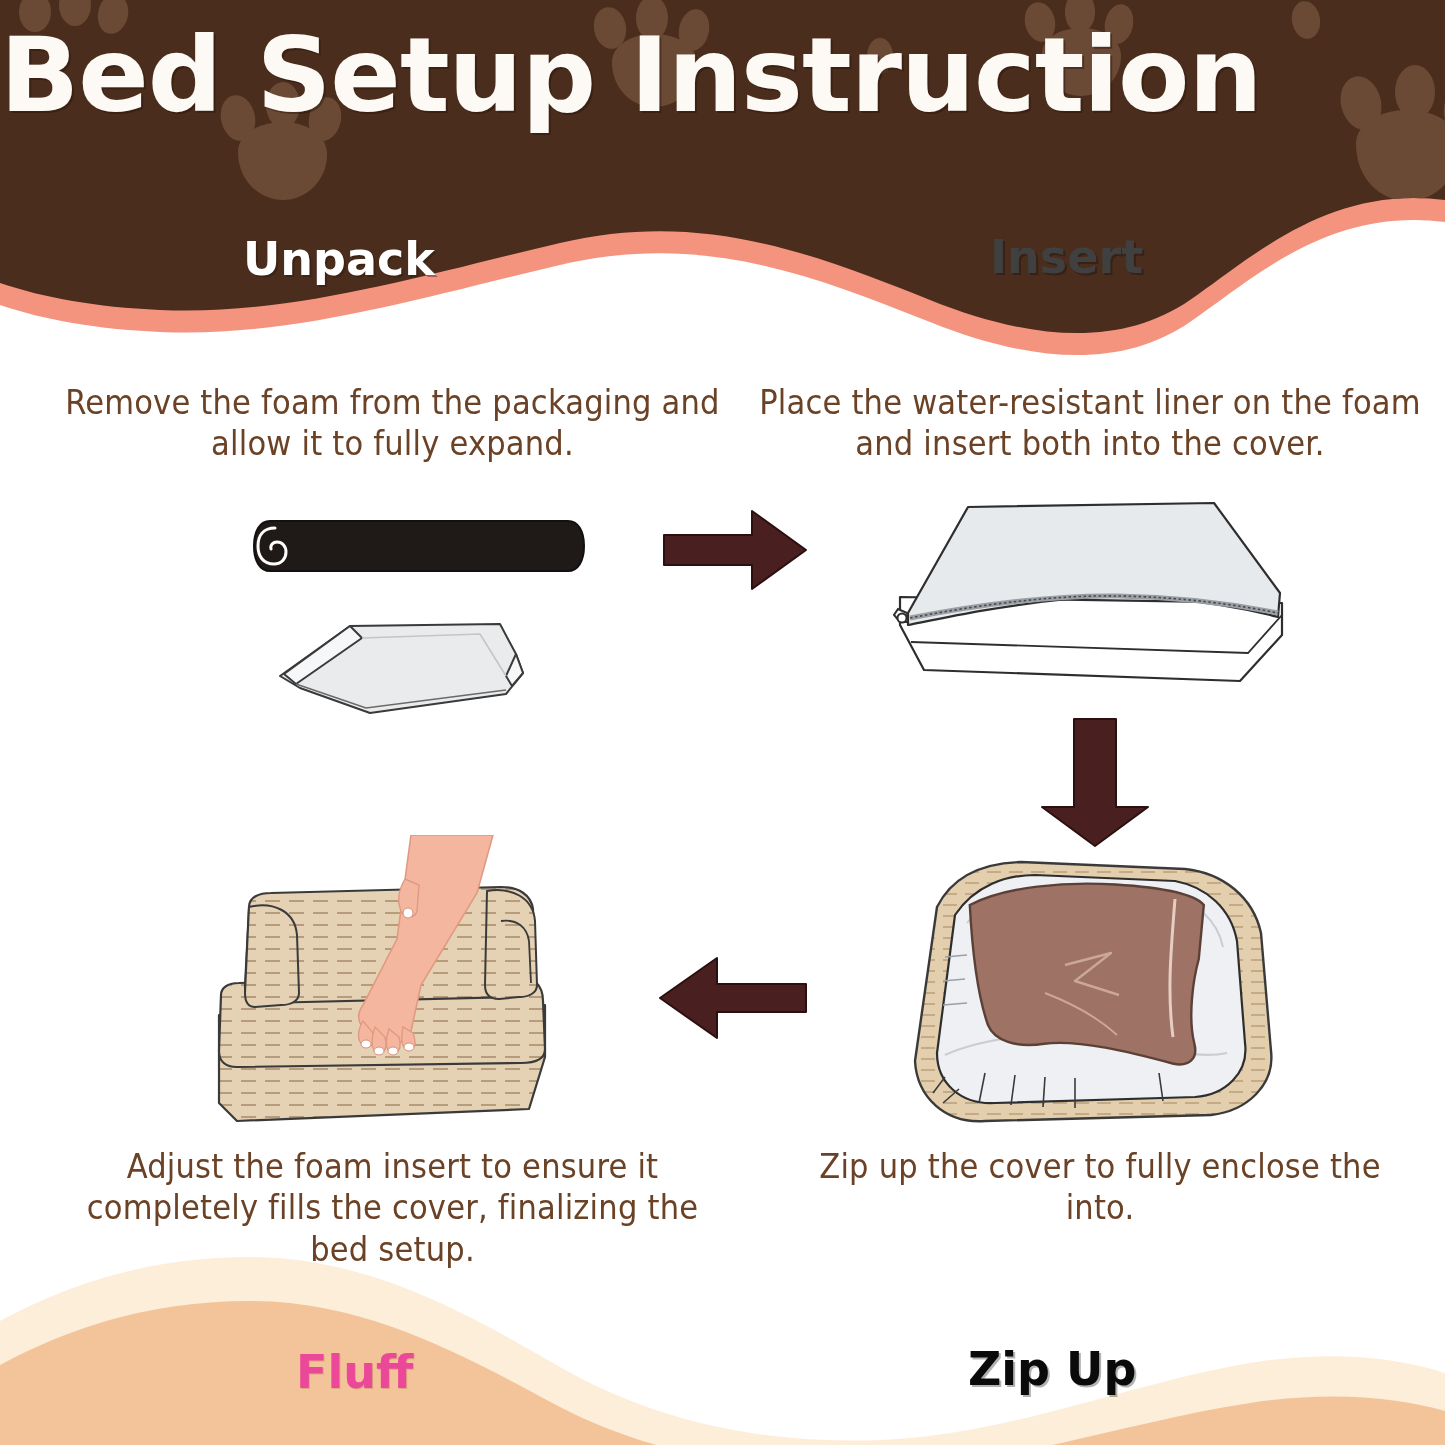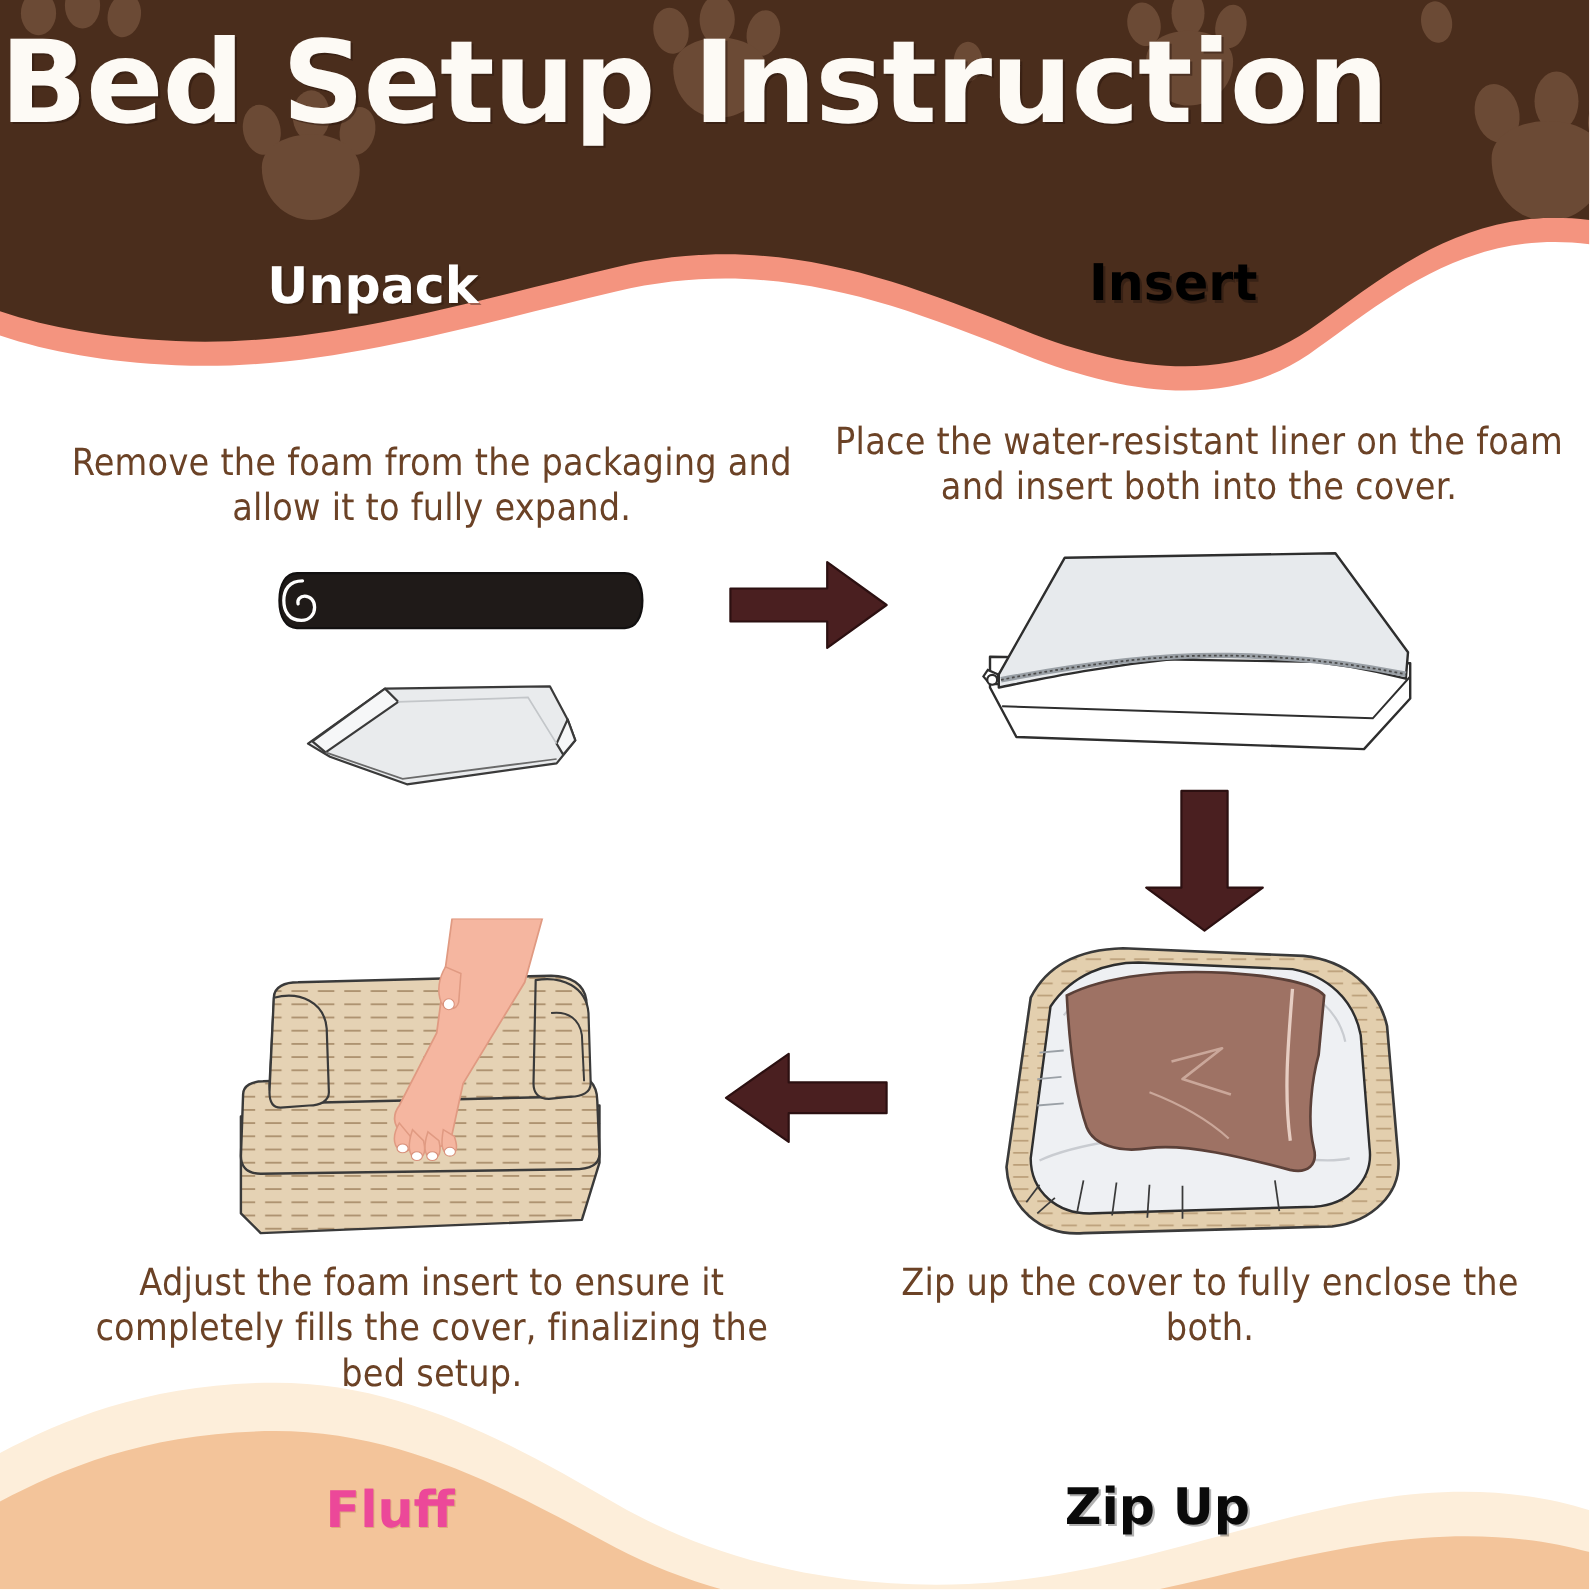--- a/index.html
+++ b/index.html
@@ -36,40 +36,40 @@
   }
   .step-label{
     position:absolute;
     font-family:"DejaVu Sans","Liberation Sans",sans-serif;
     font-weight:bold;
     font-size:46px;
     white-space:nowrap;
     z-index:6;
   }
   #label-unpack{ left:243px; top:232px; color:#ffffff; text-shadow:2px 2px 0 rgba(40,20,10,.4); }
-  #label-insert{ left:990px; top:230px; color:#000000; text-shadow:2px 2px 0 rgba(0,0,0,.25); }
+  #label-insert{ left:990px; top:230px; color:#404040; text-shadow:2px 2px 0 rgba(0,0,0,.25); }
   #label-fluff{  left:296px; top:1345px; color:#ec4899; text-shadow:1px 1px 0 rgba(180,120,70,.35); }
   #label-zipup{  left:968px; top:1342px; color:#0a0a0a; text-shadow:2px 2px 0 rgba(0,0,0,.3); }
 
   
   #footer-wave-svg{
     position:absolute;left:0;bottom:0;width:1445px;height:190px;
     display:block;z-index:3;
   }
   .caption{
     position:absolute;
     text-align:center;
     color:#6b4226;
     font-family:"DejaVu Sans Condensed","DejaVu Sans","Liberation Sans",sans-serif;
     font-size:34px;
     line-height:1.22;
     font-stretch:condensed;
     letter-spacing:.2px;
   }
-  #cap-unpack{ left:60px;  top:382px;  width:665px;margin-top:19px; }
+  #cap-unpack{ left:60px;  top:382px;  width:665px; }
   #cap-insert{ left:755px; top:382px;  width:670px; }
   #cap-fluff { left:55px;  top:1146px; width:675px; }
   #cap-zipup { left:790px; top:1146px; width:620px; }
 
   .art{ position:absolute; }
   #art-unpack{ left:250px; top:498px;  width:345px; height:225px; }
   #art-insert{ left:878px; top:485px;  width:425px; height:210px; }
   #art-fluff { left:215px; top:835px;  width:430px; height:300px; }
   #art-zipup { left:875px; top:845px;  width:410px; height:290px; }
 
@@ -151,21 +151,21 @@
     </g>
   </svg>
 
   <div class="title">Bed Setup Instruction</div>
   <div class="step-label" id="label-unpack">Unpack</div>
   <div class="step-label" id="label-insert">Insert</div>
 
   <div class="caption" id="cap-unpack">Remove the foam from the packaging and allow it to fully expand.</div>
   <div class="caption" id="cap-insert">Place the water-resistant liner on the foam and insert both into the cover.</div>
   <div class="caption" id="cap-fluff">Adjust the foam insert to ensure it completely fills the cover, finalizing the bed setup.</div>
-  <div class="caption" id="cap-zipup">Zip up the cover to fully enclose the both.</div>
+  <div class="caption" id="cap-zipup">Zip up the cover to fully enclose the into.</div>
 
   <svg class="art" id="art-unpack" viewBox="0 0 345 225">
 
     <g>
       <path d="M20,23 H318 C328,23 334,33 334,48 C334,63 328,73 318,73
                H20 C10,73 4,63 4,48 C4,33 10,23 20,23 Z" fill="#1f1a18" stroke="#121010" stroke-width="2"></path>
       <path d="M25,30 C13,30 8,38 8,48 C8,58 13,66 24,66
                C32,66 36,60 36,54 C36,48 32,44 27,44
                C23,44 20,47 21,51" fill="none" stroke="#ffffff" stroke-width="3" stroke-linecap="round"></path>
     </g>

